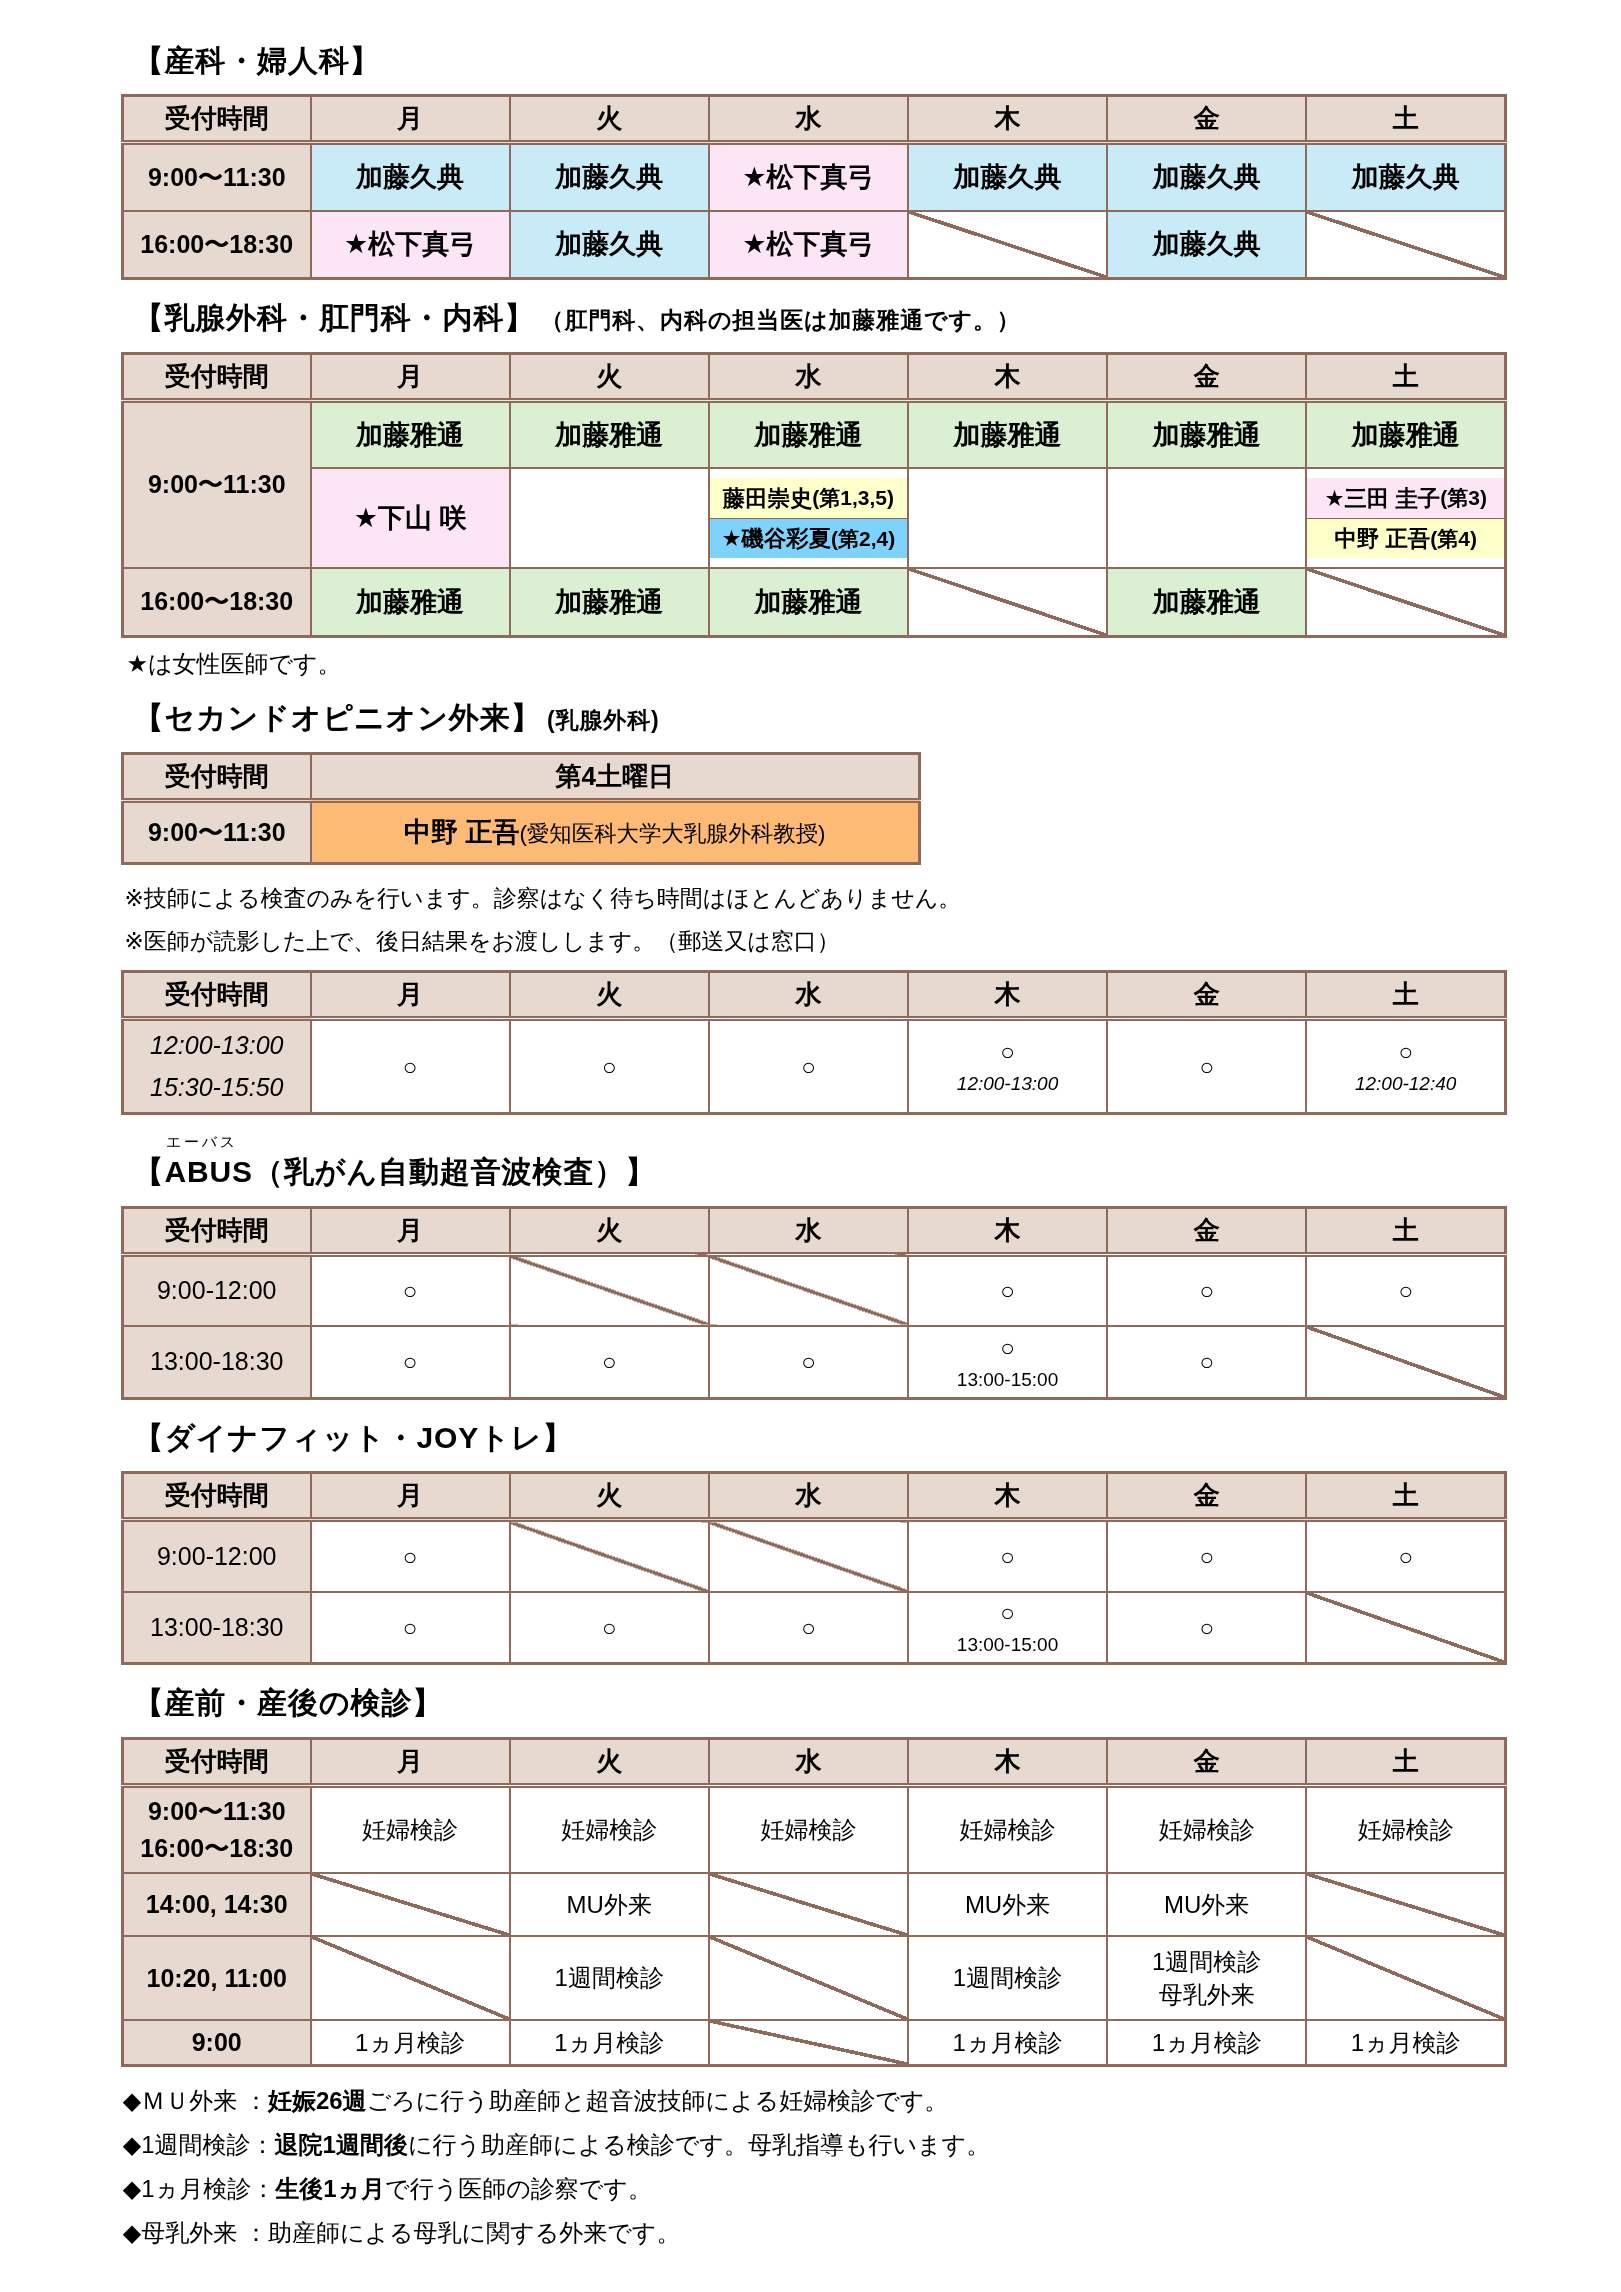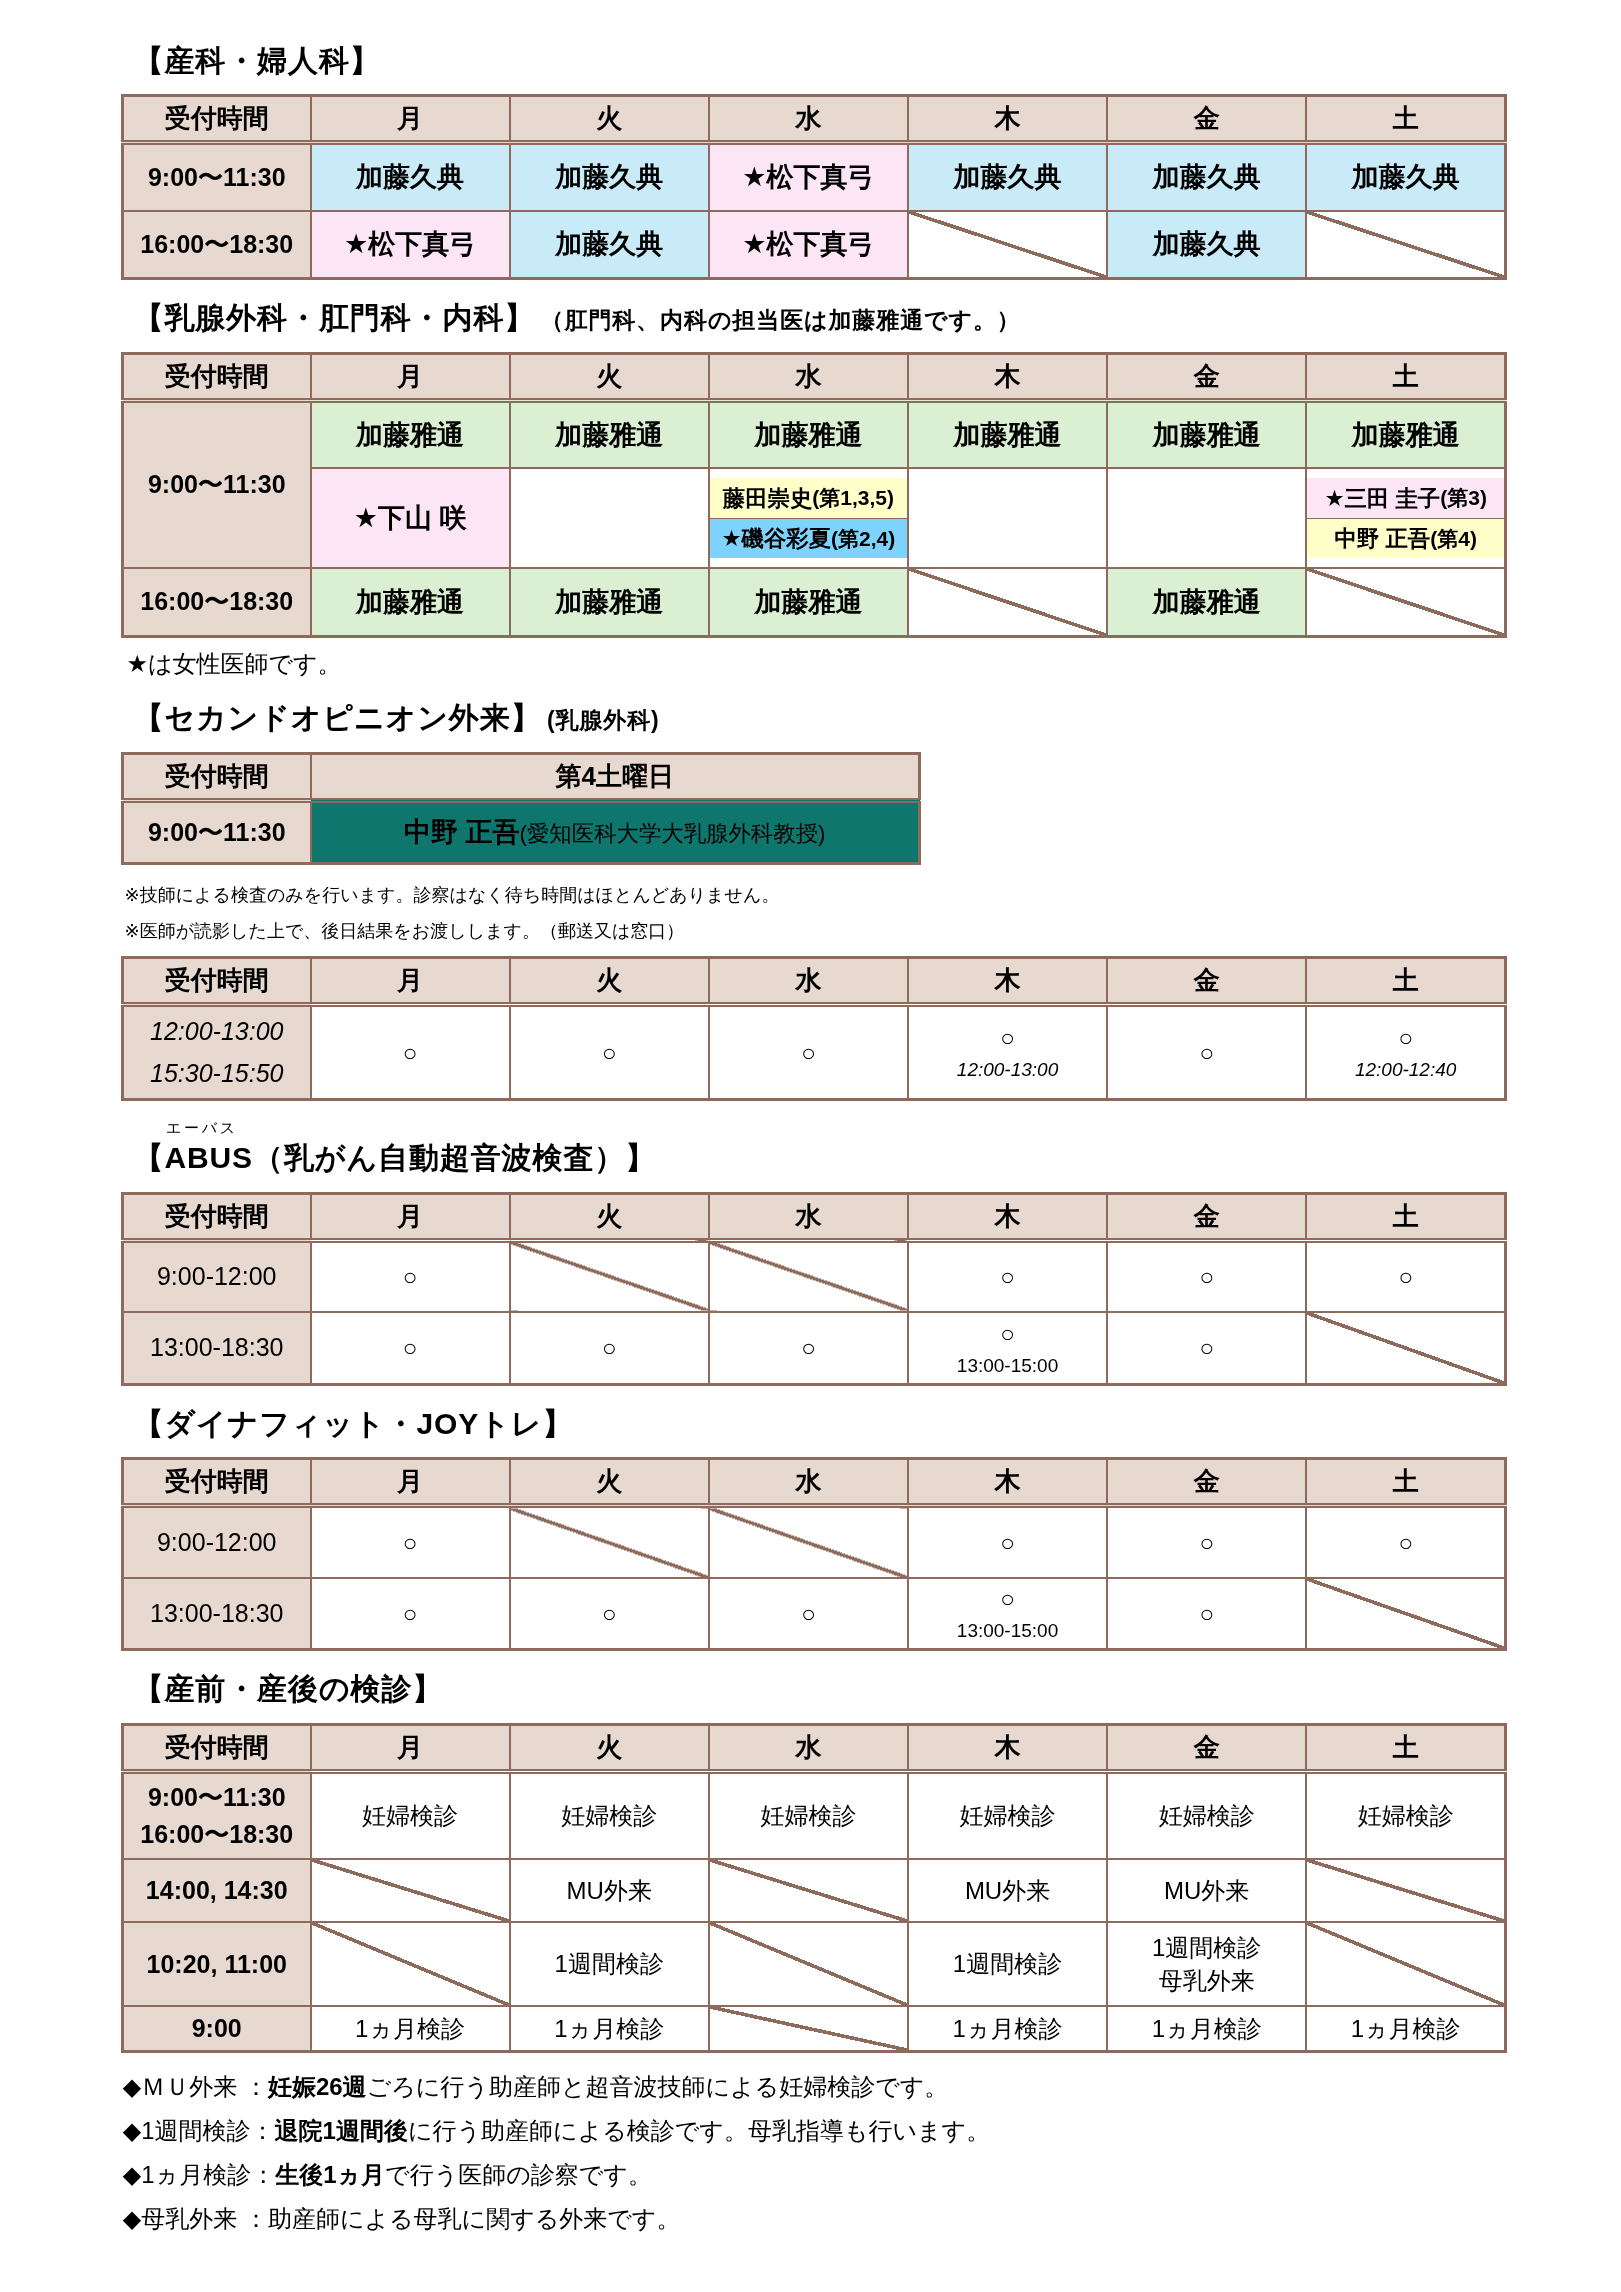--- a/index.html
+++ b/index.html
@@ -12,21 +12,21 @@
     background:var(--page-bg);color:#000;
     font-family:"Liberation Sans","DejaVu Sans",sans-serif;
   }
   .content{padding:30px 0 0 121px;width:1397px;}
   section{margin-bottom:18px;}
   .section-title{
     font-size:30px;font-weight:700;margin:10.7px 0 12.5px 12.5px;letter-spacing:0.9px;
   }
   .title-suffix{font-size:23px;margin-left:5.4px;}
   .furigana{font-size:15px;margin:1.8px 0 0 45px;letter-spacing:2.7px;}
-  .note{font-size:18px;margin:5.4px 0 12.5px 3.6px;}
+  .note{font-size:23px;margin:5.4px 0 12.5px 3.6px;}
   .star-note{font-size:24px;margin:10.7px 0 1.8px 5.4px;}
 
   table.sched{
     border-collapse:collapse;width:1386px;table-layout:fixed;
     background:#fff;border:3.6px solid var(--border);
   }
   table.sched.narrow{width:800px;}
   th,td{
     border:2.7px solid var(--border);
     text-align:center;vertical-align:middle;padding:0;
@@ -223,21 +223,21 @@
           <tr>
             <th>受付時間</th>
             <th>第4土曜日</th>
           </tr>
         </thead>
         <tbody>
           <tr>
             <td class="time">
               <div>9:00〜11:30</div>
             </td>
-            <td style="background: #0f766e;"><span class="main">中野 正吾</span><span class="suffix">(愛知医科大学大乳腺外科教授)</span></td>
+            <td style="background: #fdba74;"><span class="main">中野 正吾</span><span class="suffix">(愛知医科大学大乳腺外科教授)</span></td>
           </tr>
         </tbody>
       </table>
   </section>
 
   <section>
     <p class="note">※技師による検査のみを行います。診察はなく待ち時間はほとんどありません。</p>
     <p class="note">※医師が読影した上で、後日結果をお渡しします。（郵送又は窓口）</p>
     <table class="sched t4">
         <colgroup>

